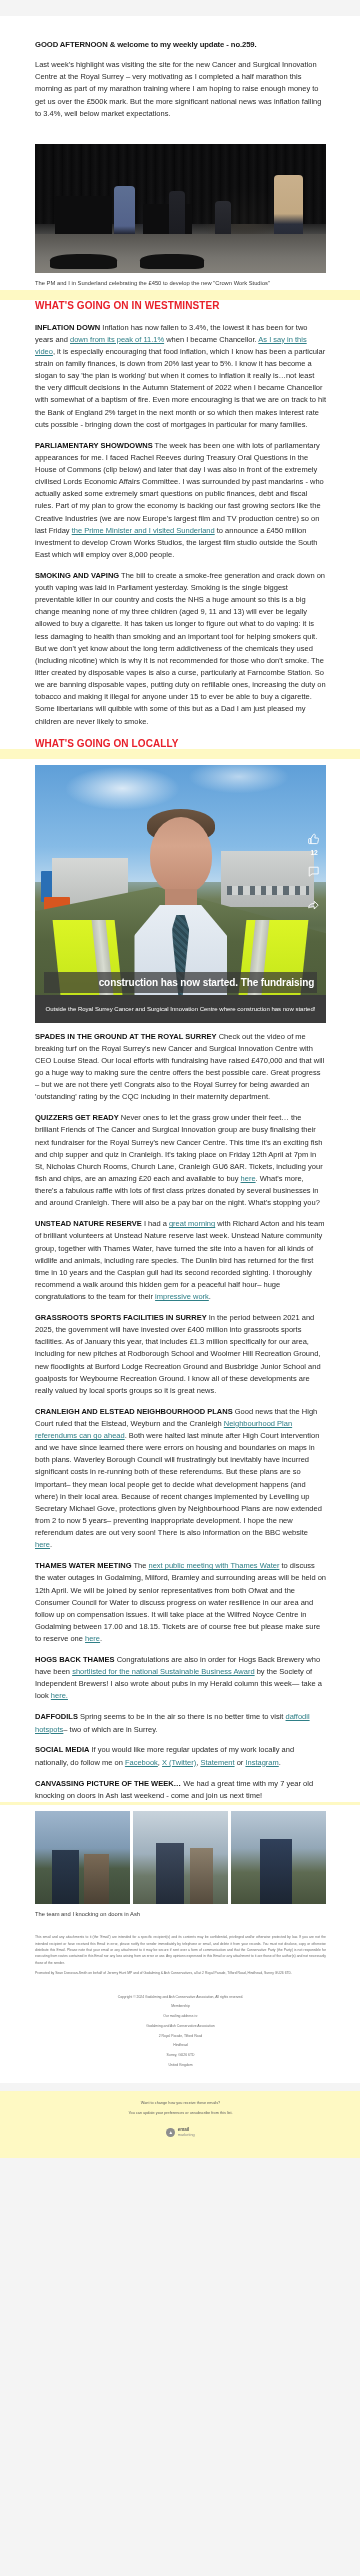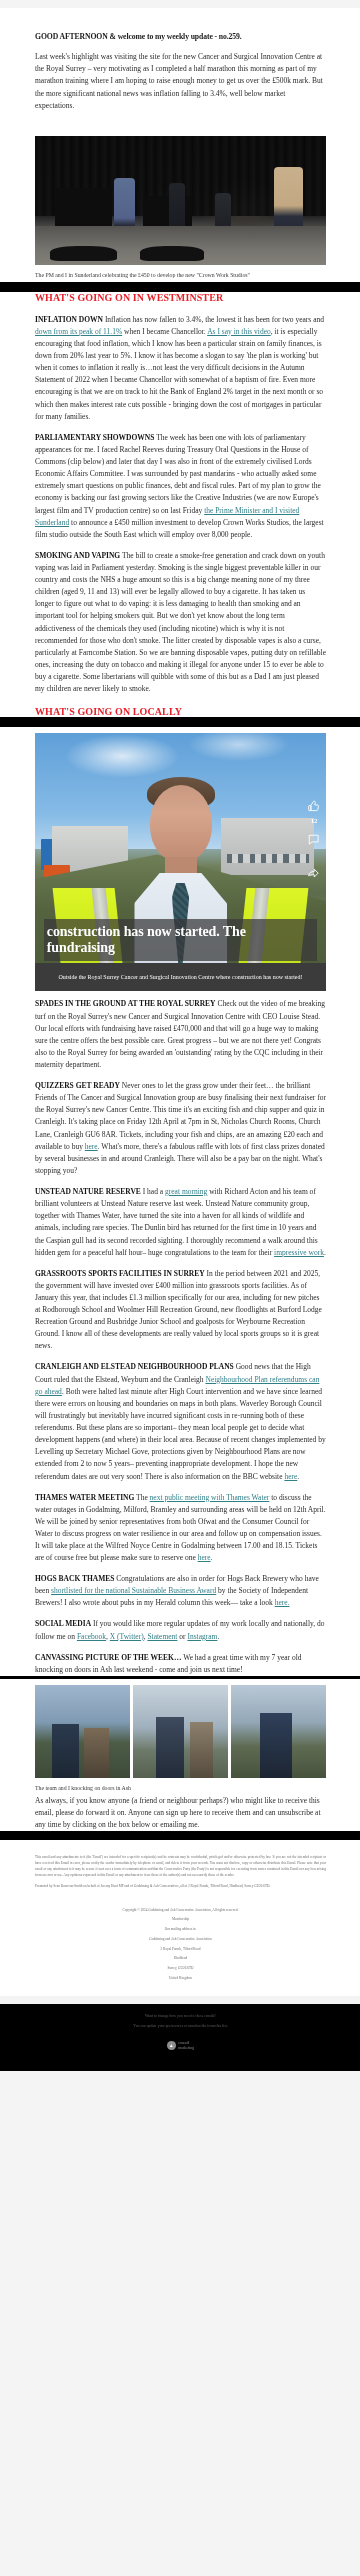--- a/index.html
+++ b/index.html
@@ -3,24 +3,23 @@
 <meta charset="utf-8">
 <style>
   html, body {
     margin: 0;
     padding: 0;
     background: #f4f4f4;
     font-family: "Liberation Sans", sans-serif;
   }
   .page {
     width: 361px;
-    margin: 8px auto;
-    background: #000000;
+    margin: 16px auto;
+    background: #fef9c3;
     position: relative;
-    font-family: Liberation Serif, serif;
   }
   .intro-block {
     background: #ffffff;
     padding: 24px 35px 9.3px 35px;
   }
   .body-block {
     background: #ffffff;
     padding: 0 35px;
   }
   h1.greeting {
@@ -179,22 +178,22 @@
   .vid .vestR { right:8%; transform:skewX(-6deg); }
   .vid .vestL:after, .vid .vestR:after {
     content:""; position:absolute; top:0; bottom:0; width:13.4px;
     background:linear-gradient(90deg,#b9bdb2,#d8dcd1,#b9bdb2);
   }
   .vid .vestL:after { right:9.3px; }
   .vid .vestR:after { left:9.3px; }
   .vid-caption-bar {
     position:absolute; left:3%; right:3%; bottom:30px;
     background:rgba(56,56,56,.72);
-    color:#fff; font-weight:bold; font-size:14px;
-    text-align:left; padding:5.2px 3.1px;
+    color:#fff; font-weight:bold; font-size:10px;
+    text-align:right; padding:5.2px 3.1px;
     letter-spacing:-0.1px;
   }
   .vid-bottom-bar {
     position:absolute; left:0; right:0; bottom:0; height:28px;
     background:#3b3b3b; color:#ffffff;
     display:flex; align-items:center; justify-content:center;
     font-size:6px; padding:0 7.2px; box-sizing:border-box; text-align:center;
   }
   .vid-actions {
     position:absolute; right:5.2px; top:26%;
@@ -378,41 +377,43 @@
 
     <p class="body-text">
       <span class="lead">THAMES WATER MEETING</span><span> The </span><a class="lnk" href="#">next public meeting with Thames Water</a><span> to discuss the water outages in Godalming, Milford, Bramley and surrounding areas will be held on 12th April. We will be joined by senior representatives from both Ofwat and the Consumer Council for Water to discuss progress on water resilience in our area and follow up on compensation issues. It will take place at the Wilfred Noyce Centre in Godalming between 17.00 and 18.15. Tickets are of course free but please make sure to reserve one </span><a class="lnk" href="#">here</a><span>.</span>
     </p>
 
 
     <p class="body-text">
       <span class="lead">HOGS BACK THAMES</span><span> Congratulations are also in order for Hogs Back Brewery who have been </span><a class="lnk" href="#">shortlisted for the national Sustainable Business Award</a><span> by the Society of Independent Brewers! I also wrote about pubs in my Herald column this week— take a look </span><a class="lnk" href="#">here.</a>
     </p>
 
+    <p class="body-text">
+      <span class="lead">DAFFODILS</span><span> Spring seems to be in the air so there is no better time to visit </span><a class="lnk" href="#">daffodil hotspots</a><span>– two of which are in Surrey.</span>
+    </p>
 
     <p class="body-text">
       <span class="lead">SOCIAL MEDIA</span><span> If you would like more regular updates of my work locally and nationally, do follow me on </span><a class="lnk" href="#">Facebook</a><span>, </span><a class="lnk" href="#">X (Twitter)</a><span>, </span><a class="lnk" href="#">Statement</a><span> or </span><a class="lnk" href="#">Instagram</a><span>.</span>
     </p>
 
     <p class="body-text tight">
       <span class="lead">CANVASSING PICTURE OF THE WEEK…</span><span> We had a great time with my 7 year old knocking on doors in Ash last weekend - come and join us next time!</span>
     </p>
   </div>
 
   <div class="media-frame">
     <div class="collage">
       <div class="c c1"></div>
       <div class="c c2"></div>
       <div class="c c3"></div>
     </div>
     <div class="caption">The team and I knocking on doors in Ash</div>
   </div>
 
   <div class="body-block">
-    <p class="body-text">As always, if you know anyone (a friend or neighbour perhaps?) who might like to receive this email, please do forward it on. Anyone can sign up here to receive them and can unsubscribe at any time by clicking on the box below or emailing me.</p>
   </div>
 
   <div class="disclaimer">
     <p>This email and any attachments to it (the 'Email') are intended for a specific recipient(s) and its contents may be confidential, privileged and/or otherwise protected by law. If you are not the intended recipient or have received this Email in error, please notify the sender immediately by telephone or email, and delete it from your records. You must not disclose, copy or otherwise distribute this Email. Please note that your email or any attachment to it may be secure if sent over a form of communication and that the Conservative Party (the Party) is not responsible for executing from routes contained in this Email nor any loss arising from an error or use. Any opinions expressed in this Email or any attachment to it are those of the author(s) and not necessarily those of the sender.</p>
     <p>Promoted by Sean Donovan-Smith on behalf of Jeremy Hunt MP and of Godalming &amp; Ash Conservatives, all at 2 Royal Parade, Tilford Road, Hindhead, Surrey GU26 6TD.</p>
   </div>
 
   <div class="copyright">
     <p>Copyright © 2024 Godalming and Ash Conservative Association, All rights reserved.</p>
     <p>Membership</p>

